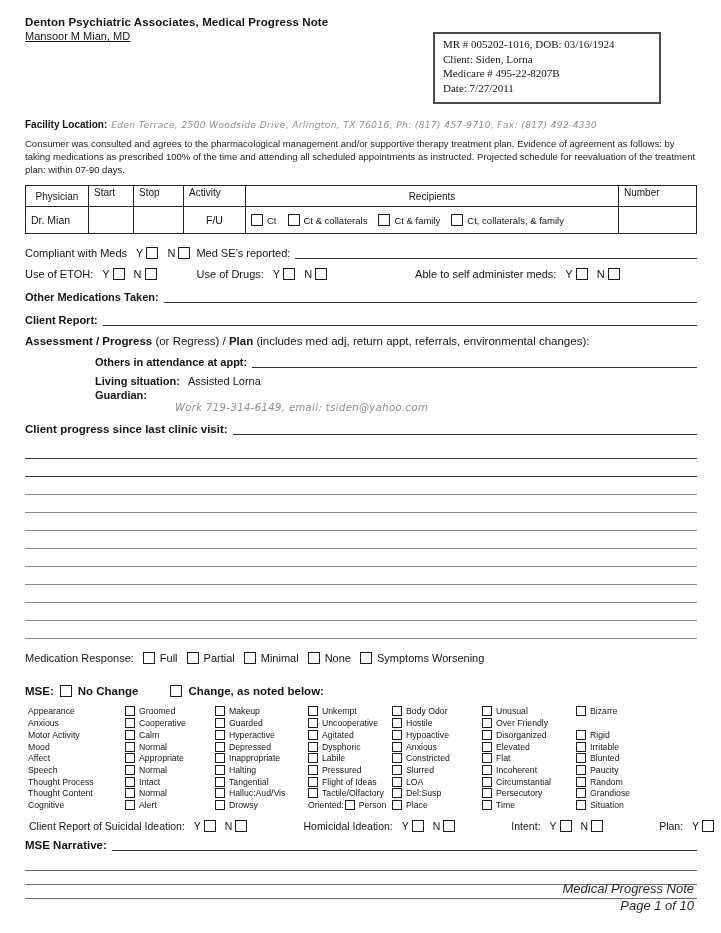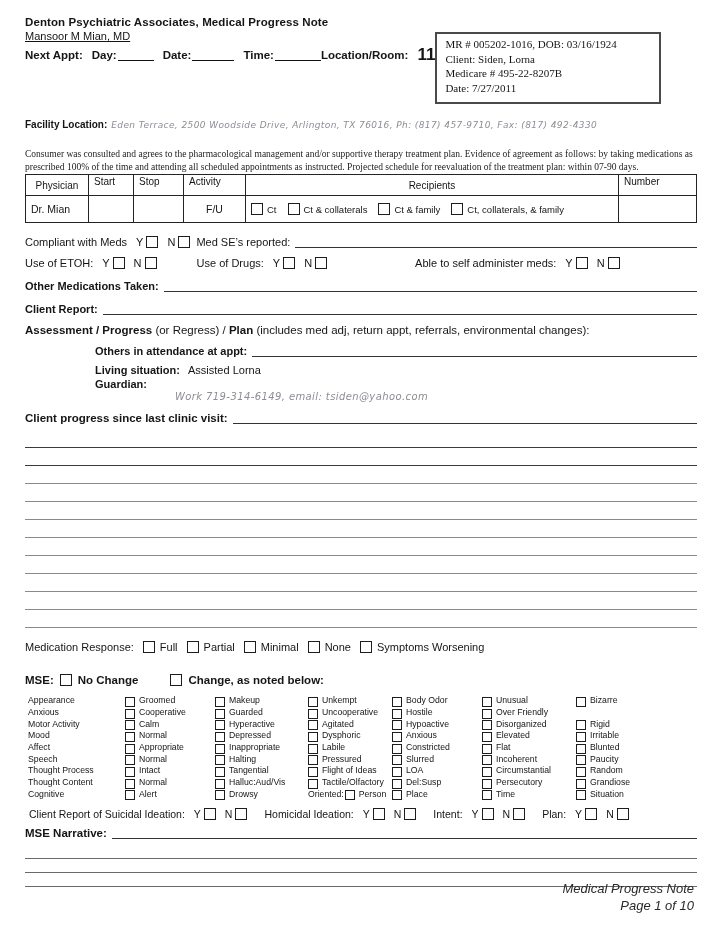--- a/index.html
+++ b/index.html
@@ -22,23 +22,23 @@
   .next-appt{font-size:11.5px;font-weight:bold;margin-top:6px;display:flex;align-items:flex-end;white-space:nowrap;}
   .next-appt .seg{margin-left:9px;}
   .next-appt .blank{margin-left:1px;}
   .room{font-size:17px;font-weight:bold;margin-left:9px;line-height:13px;}
   .pbox{border:2px solid #4a4a4a;width:208px;margin-right:36px;margin-top:16px;
         padding:3px 8px 6px;font-family:"Liberation Serif",serif;font-size:11px;line-height:1.33;}
   
   .facility{margin-top:15px;font-size:10px;display:flex;align-items:baseline;white-space:nowrap;}
   .facility .flabel{font-weight:bold;}
   .facility .hand{font-size:9px;margin-left:4px;}
-  .consent{font-size:9.5px;line-height:1.4;margin:18px 0 0;color:#222;font-family:Liberation Serif, serif;}
-  
-  table.session{width:100%;border-collapse:collapse;margin-top:0;table-layout:fixed;}
+  .consent{font-size:9.5px;line-height:1.4;margin:7px 0 0;color:#222;}
+  
+  table.session{width:100%;border-collapse:collapse;margin-top:9px;table-layout:fixed;}
   table.session td{border:1.6px solid #242424;padding:1px 5px;font-size:10px;vertical-align:top;}
   table.session tr.hd td{height:18px;}
   table.session tr.bd td{height:24px;vertical-align:middle;font-size:10.5px;}
   td.ctr{text-align:center;}
   .recips{display:flex;align-items:center;font-size:9.5px;white-space:nowrap;}
   .recips .opt-item{margin-right:11px;display:inline-flex;align-items:center;}
   .recips .opt-lab{margin-left:4px;}
   
   .qline{display:flex;align-items:flex-end;font-size:11px;margin-top:9px;white-space:nowrap;}
   .qline .lab-b{font-weight:bold;}
@@ -62,54 +62,43 @@
   
   .medresp{display:flex;align-items:center;font-size:11px;margin-top:13px;white-space:nowrap;}
   .medresp .opt-item{display:inline-flex;align-items:center;margin-left:9px;}
   .medresp .opt-lab{margin-left:5px;}
   .mse-head{display:flex;align-items:center;font-size:11.5px;font-weight:bold;margin-top:21px;white-space:nowrap;}
   .mse-head .cb{margin:0 6px;}
   .mse-head .second{margin-left:26px;display:inline-flex;align-items:center;}
   .mse-grid{margin-top:9px;padding-left:3px;}
   .mse-row{display:flex;align-items:center;font-size:8.7px;line-height:11.7px;white-space:nowrap;}
   .mse-cat{width:97px;flex:none;}
-  .mse-cell{flex:none;display:inline-flex;align-items:flex-end;overflow:visible;}
+  .mse-cell{flex:none;display:inline-flex;align-items:flex-start;overflow:visible;}
   .mse-row > :nth-child(2){width:90px;}
   .mse-row > :nth-child(3){width:93px;}
   .mse-row > :nth-child(4){width:84px;}
   .mse-row > :nth-child(5){width:90px;}
   .mse-row > :nth-child(6){width:94px;}
   .mse-lab{margin-left:4px;}
   .mse-prefix{margin-right:1px;}
-  .ideation{display:flex;align-items:flex-start;font-size:10.5px;margin-top:8px;padding-left:4px;white-space:nowrap;}
+  .ideation{display:flex;align-items:flex-start;font-size:10.5px;margin-top:8px;padding-left:4px;white-space:nowrap;gap:39px;}
   .ideation .grp{margin-left:17px;display:inline-flex;align-items:center;}
   .ideation .grp:first-child{margin-left:0;}
   
   .footer{position:absolute;right:27px;top:881px;text-align:right;font-style:italic;font-size:13px;line-height:1.3;color:#2a2a2a;}
 </style>
 </head>
 <body>
 
 <div class="page">
 
   <div class="header">
     <div>
       <div class="h-title">Denton Psychiatric Associates, Medical Progress Note</div>
       <div class="h-doc">Mansoor M Mian, MD</div>
-      <div class="next-appt">
-        <span>Next Appt:</span>
-        <span class="seg">Day:</span>
-          <span class="blank" style="width:36px"></span>
-        <span class="seg">Date:</span>
-          <span class="blank" style="width:42px"></span>
-        <span class="seg">Time:</span>
-          <span class="blank" style="width:46px"></span>
-        <span>Location/Room:</span>
-        <span class="room">11</span>
-      </div>
     </div>
     <div class="pbox">
       <div>MR # 005202-1016, DOB: 03/16/1924</div>
       <div>Client: Siden, Lorna</div>
       <div>Medicare # 495-22-8207B</div>
       <div>Date: 7/27/2011</div>
     </div>
   </div>
 
   <div class="facility">

